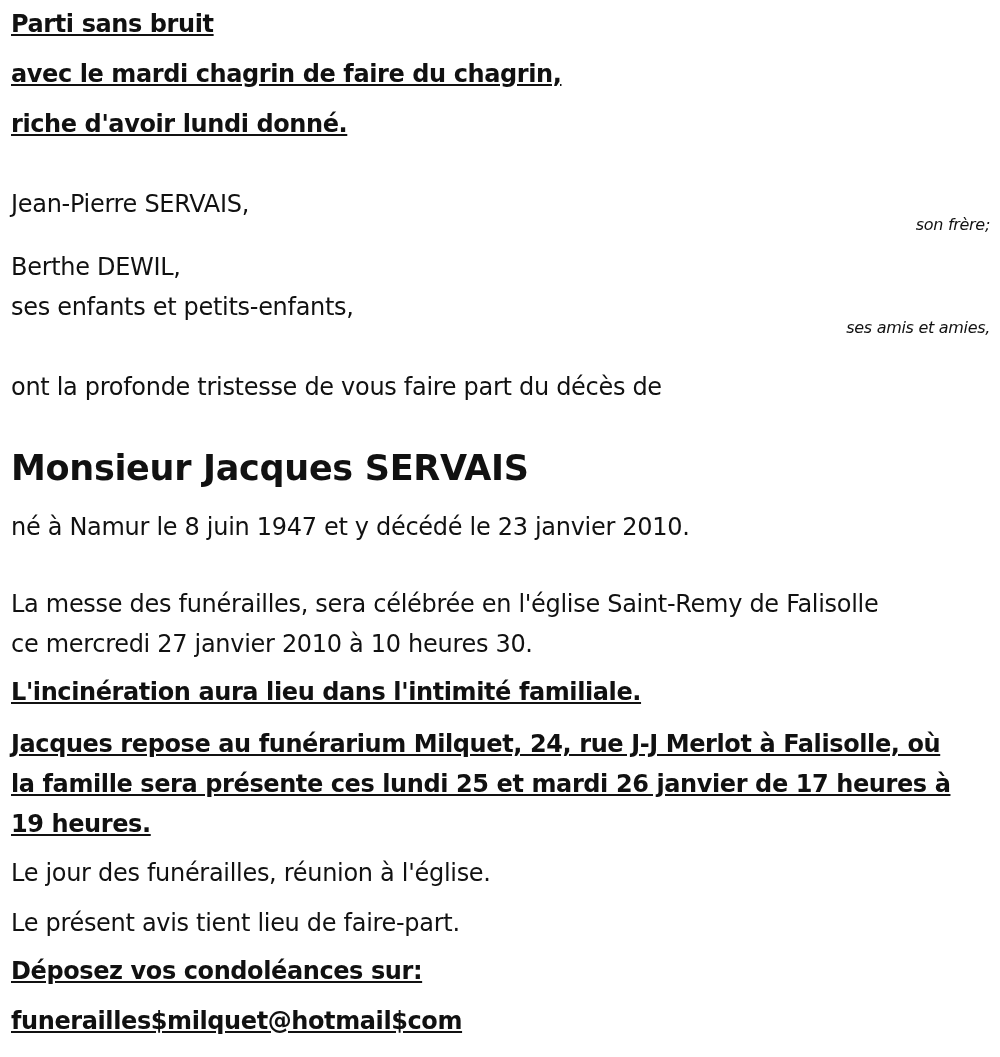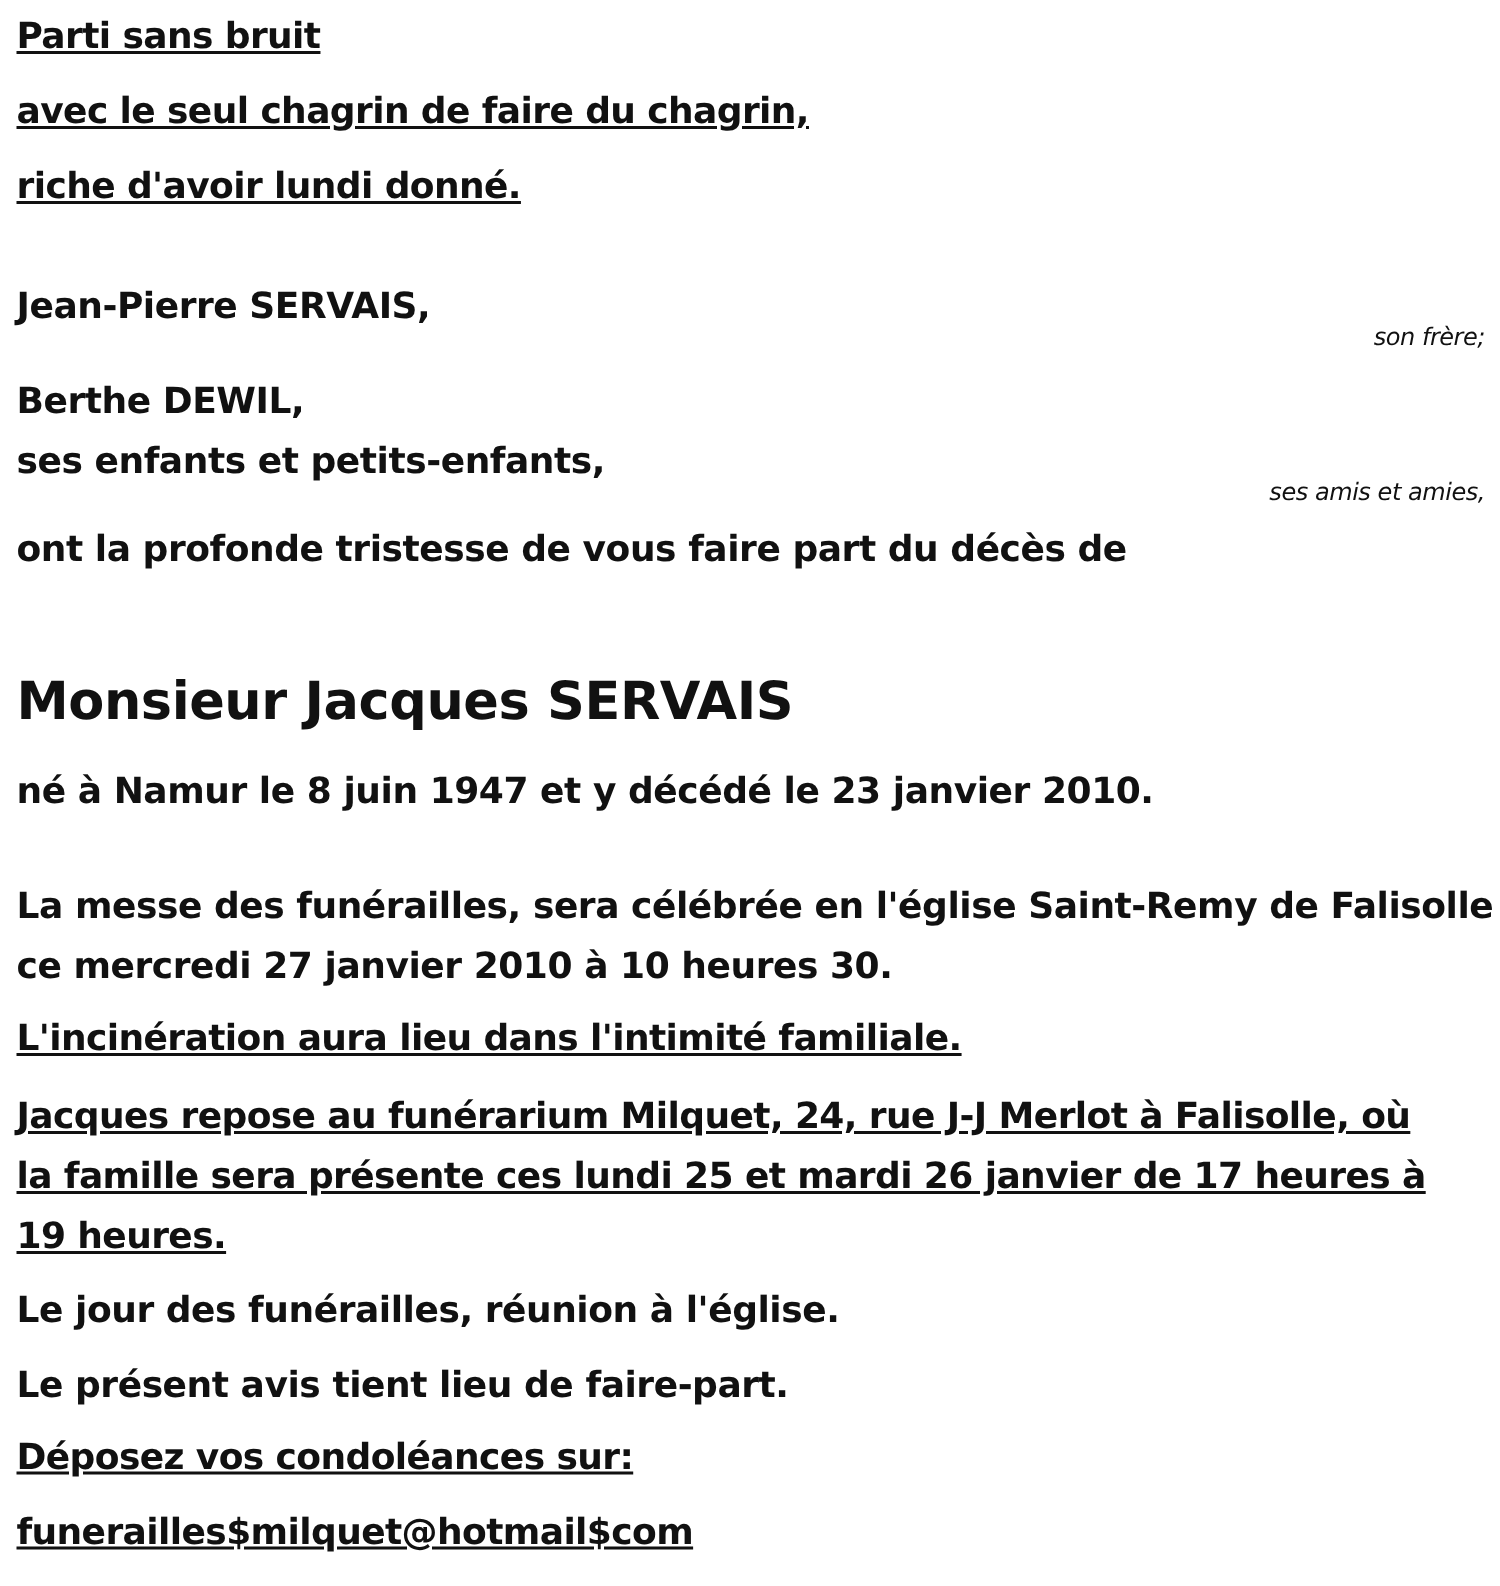--- a/index.html
+++ b/index.html
@@ -1,38 +1,38 @@
 <!DOCTYPE html>
 <html><head>
 <meta charset="utf-8">
 <style>
   html, body { margin: 0; padding: 0; background: #ffffff; }
   body { width: 1000px; height: 1057px; position: relative; overflow: hidden;
          font-family: "DejaVu Sans", sans-serif; color: #111111; }
   .line { position: absolute; left: 11px; white-space: nowrap; line-height: 1; }
-  .reg { font-size: 24px; font-weight: bold; letter-spacing: -0.3px; text-align: right; }
+  .reg { font-size: 24px; font-weight: normal; letter-spacing: -0.3px; text-align: right; }
   .bold { font-size: 24px; font-weight: bold; letter-spacing: -0.4px; text-decoration: underline; }
   .right { left: auto; right: 10px; font-style: italic; font-size: 16px; letter-spacing: -0.3px; }
   .heading { font-size: 35px; font-weight: bold; letter-spacing: -0.3px; }
 </style>
 </head>
 <body>
 
 <div>
   <div class="line bold" style="top:12px">Parti sans bruit</div>
-  <div class="line bold" style="top:62px">avec le seul chagrin de faire du chagrin,</div>
+  <div class="line bold" style="top:62px">avec le mardi chagrin de faire du chagrin,</div>
   <div class="line bold" style="top:112px">riche d'avoir lundi donné.</div>
 
   <div class="line reg" style="top:192px">Jean-Pierre SERVAIS,</div>
   <div class="line right" style="top:217px">son frère;</div>
   <div class="line reg" style="top:255px">Berthe DEWIL,</div>
   <div class="line reg" style="top:295px">ses enfants et petits-enfants,</div>
   <div class="line right" style="top:320px">ses amis et amies,</div>
 
-  <div class="line reg" style="top:354px">ont la profonde tristesse de vous faire part du décès de</div>
+  <div class="line reg" style="top:375px">ont la profonde tristesse de vous faire part du décès de</div>
 
   <div class="line heading" style="top:451px">Monsieur Jacques SERVAIS</div>
 
   <div class="line reg" style="top:515px">né à Namur le 8 juin 1947 et y décédé le 23 janvier 2010.</div>
   <div class="line reg" style="top:592px">La messe des funérailles, sera célébrée en l'église Saint-Remy de Falisolle</div>
   <div class="line reg" style="top:632px">ce mercredi 27 janvier 2010 à 10 heures 30.</div>
   <div class="line bold" style="top:680px">L'incinération aura lieu dans l'intimité familiale.</div>
   <div class="line bold" style="top:732px">Jacques repose au funérarium Milquet, 24, rue J-J Merlot à Falisolle, où</div>
   <div class="line bold" style="top:772px">la famille sera présente ces lundi 25 et mardi 26 janvier de 17 heures à</div>
   <div class="line bold" style="top:812px">19 heures.</div>

